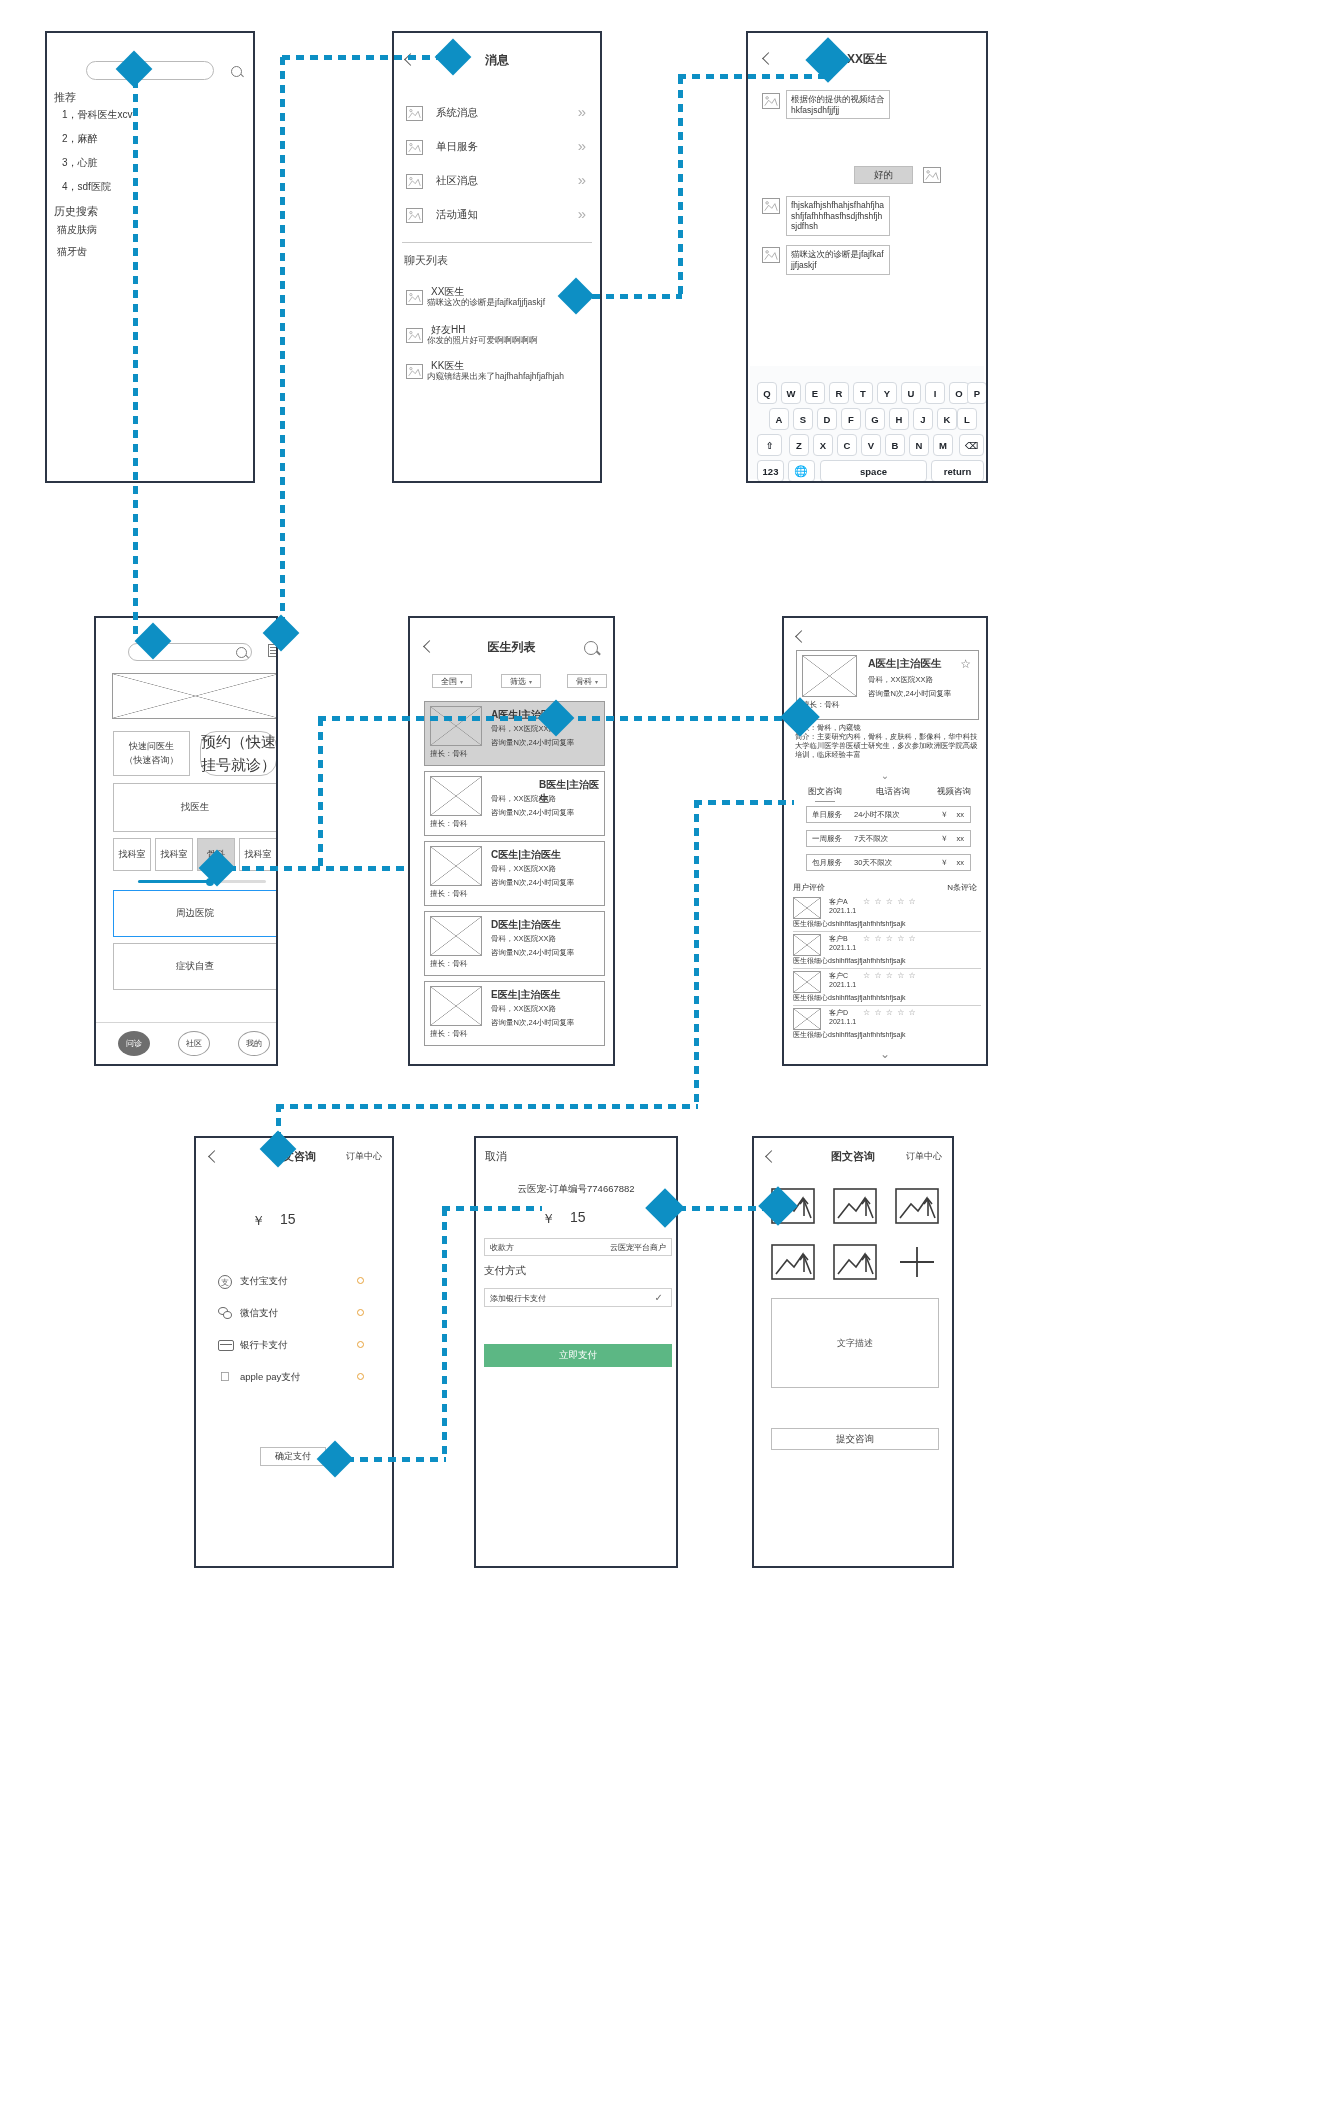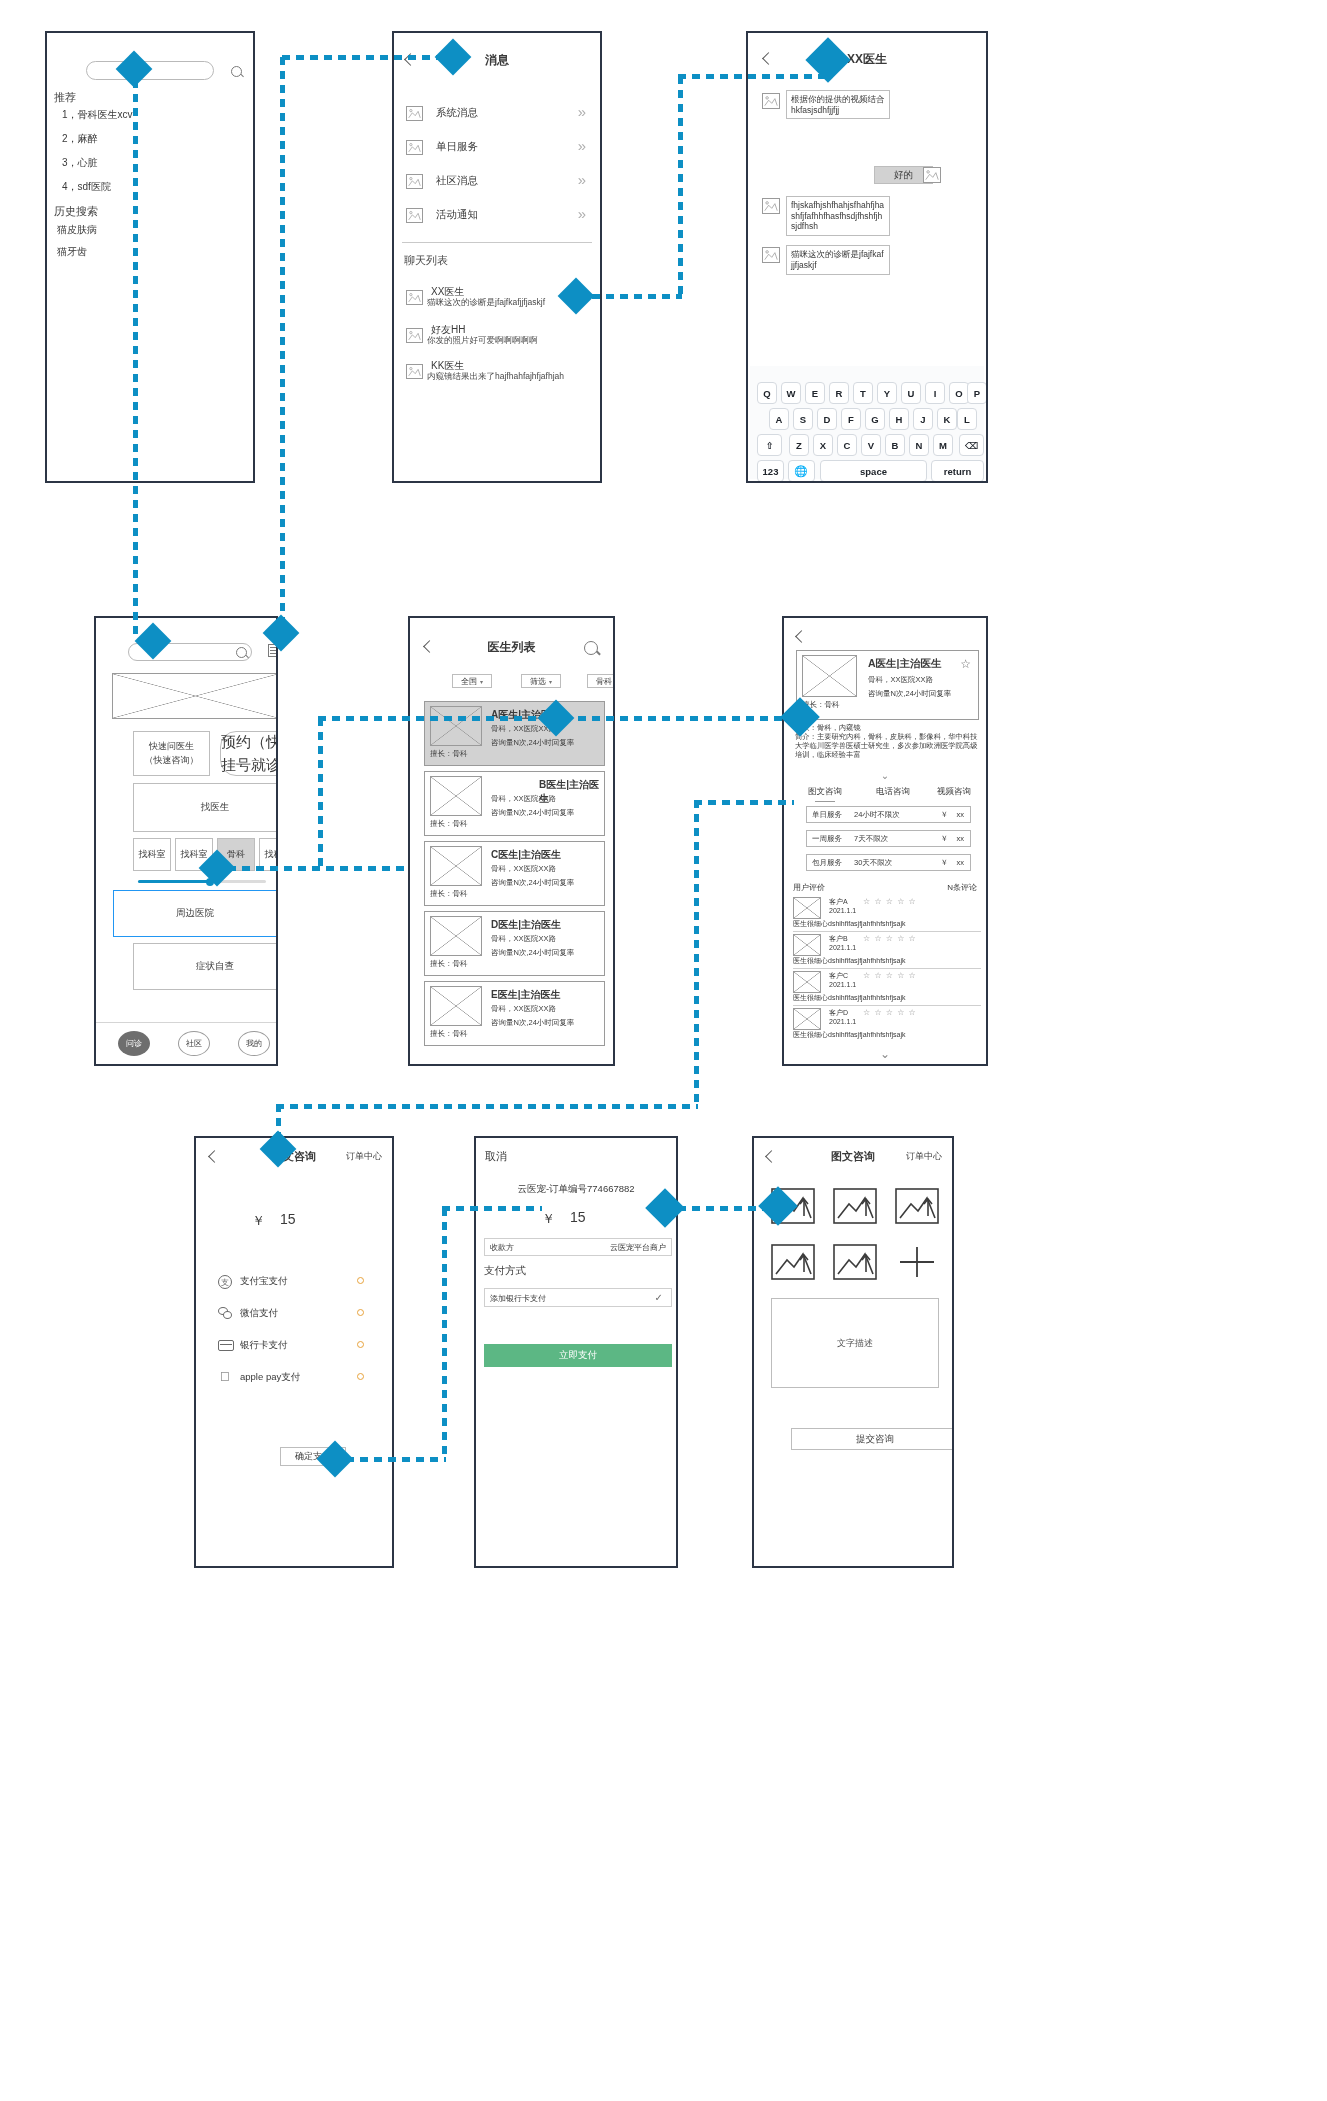--- a/index.html
+++ b/index.html
@@ -31,21 +31,21 @@
   .imgbox{ border:1px solid #9a9a9a; background:#fff; position:relative; }
   .imgbox svg{ position:absolute; inset:0; width:100%; height:100%; }
 
   .xbox{ border:1px solid #9a9a9a; position:relative; background:#fff; }
   .xbox::before,.xbox::after{
     content:""; position:absolute; left:0; top:0; width:100%; height:100%;
     background:linear-gradient(to top right, transparent calc(50% - 0.6px), #9a9a9a 50%, transparent calc(50% + 0.6px));
   }
   .xbox::after{ background:linear-gradient(to bottom right, transparent calc(50% - 0.6px), #9a9a9a 50%, transparent calc(50% + 0.6px)); }
 
-  .wbtn{ border:1px solid #bdbdbd; background:#fff; display:flex; align-items:center; justify-content:center; text-align:right;margin-left:20px; }
+  .wbtn{ border:1px solid #bdbdbd; background:#fff; display:flex; align-items:center; justify-content:center; text-align:right; }
   .wbtn.sel{ background:#d2d2d2; }
   .title{ font-weight:600; }
   .dash-h{ position:absolute; height:5px; background:repeating-linear-gradient(to right,#0d8fc4 0 8px, transparent 8px 14px); }
   .dash-v{ position:absolute; width:5px; background:repeating-linear-gradient(to bottom,#0d8fc4 0 8px, transparent 8px 14px); }
   .dia{ position:absolute; background:#0d8fc4; transform:rotate(45deg); }
 
   
   .kbd{ position:absolute; background:#fafbfc; }
   .key{ position:absolute; background:#fff; border:1px solid #d5dae0; border-radius:4px;
         display:flex;align-items:center;justify-content:center;font-size:9.5px;font-weight:700;color:#20252c; }

